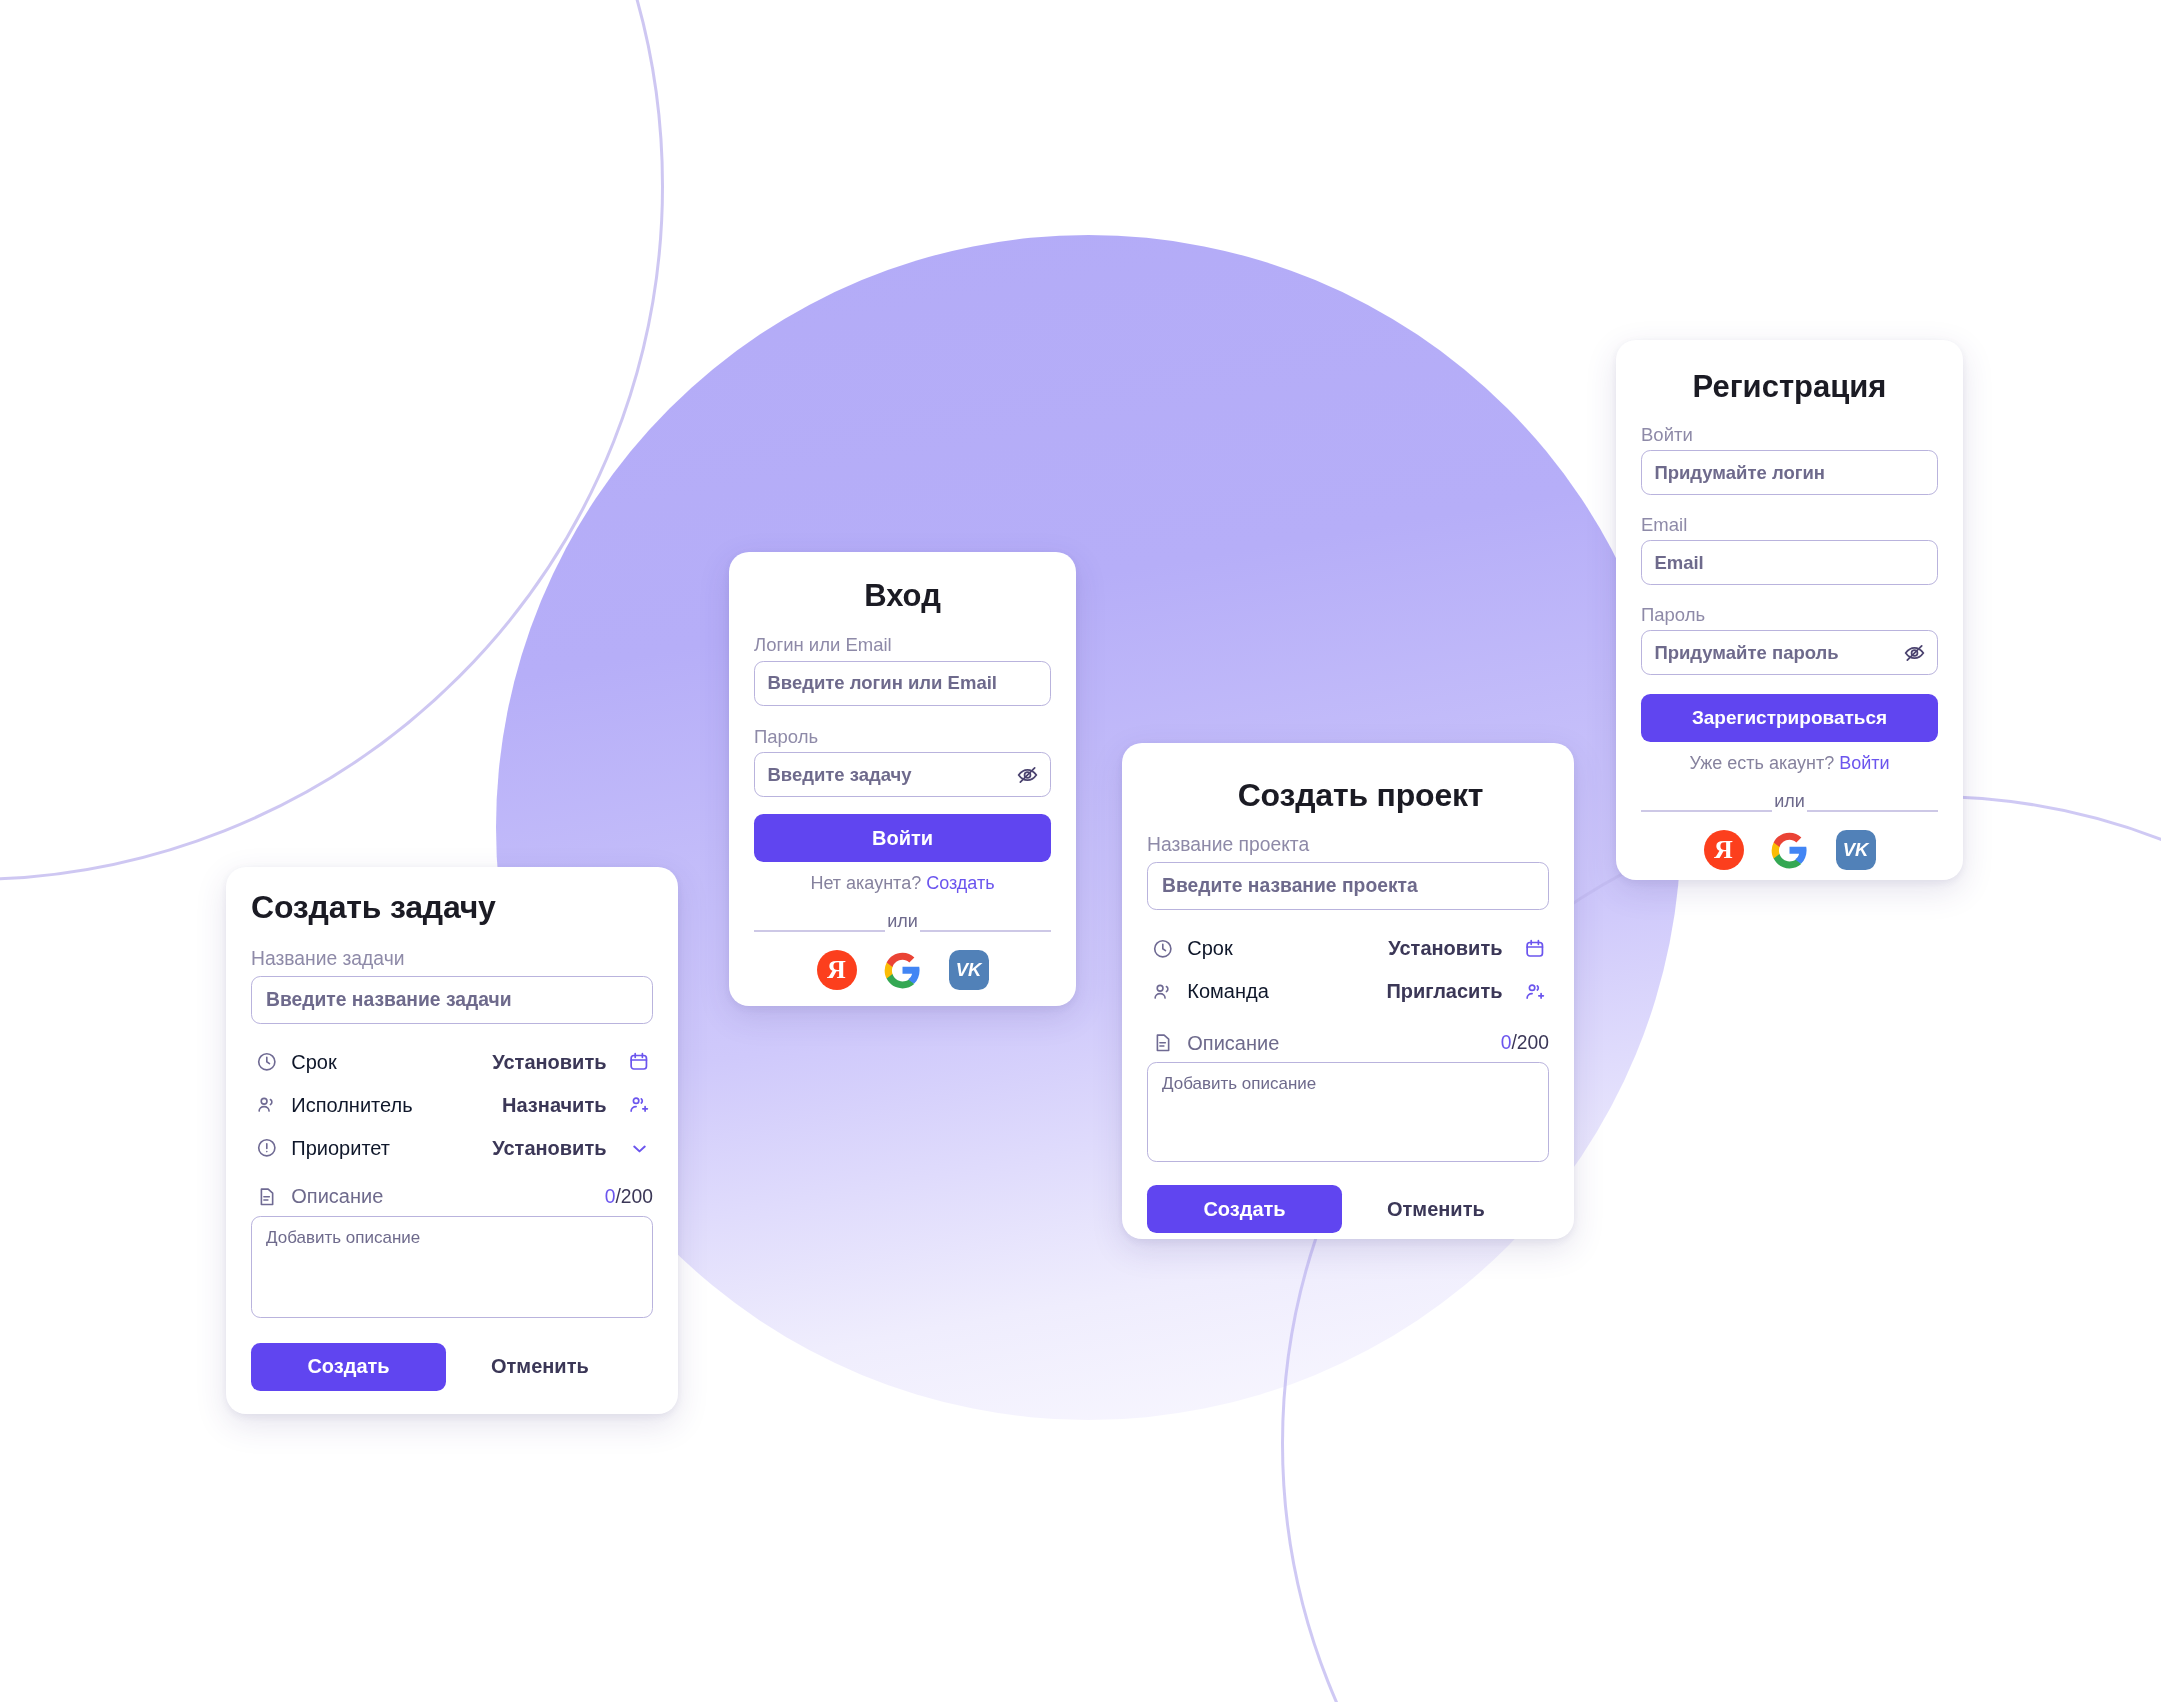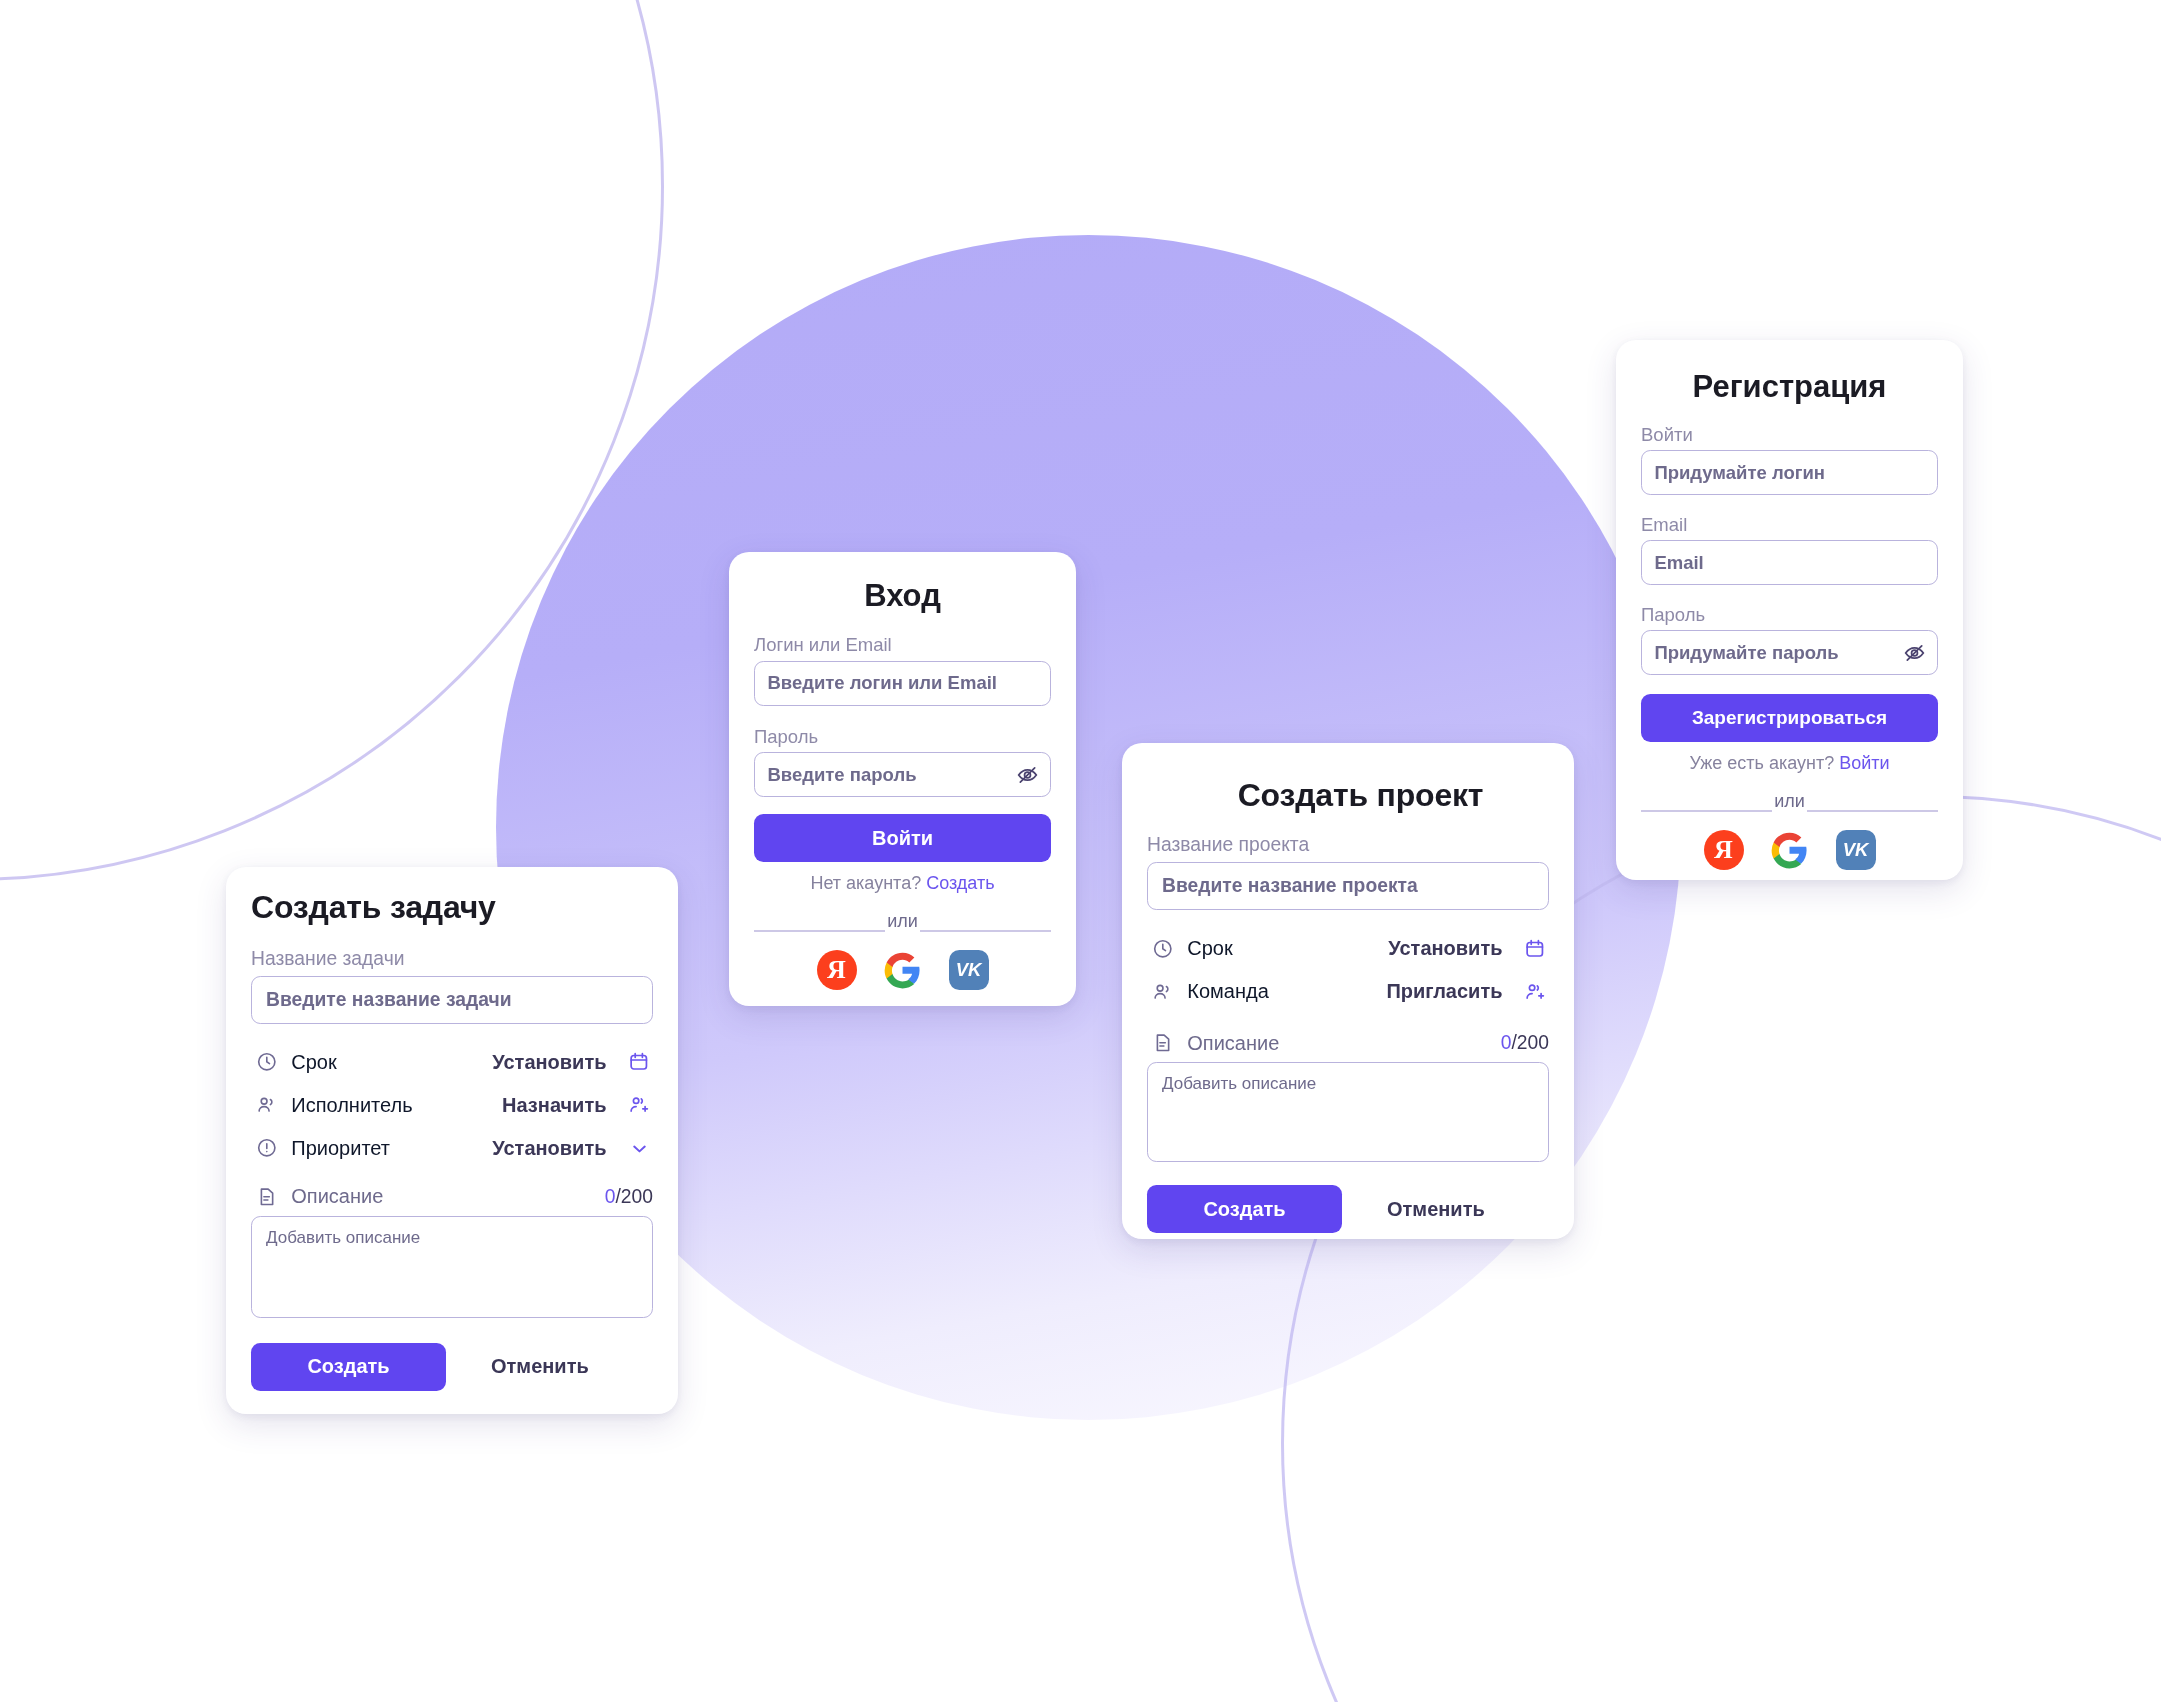--- a/index.html
+++ b/index.html
@@ -287,21 +287,21 @@
   <div class="card" id="card-login">
     <div class="card-title">Вход</div>
     <div class="body">
       <div class="field-label">Логин или Email</div>
       <div class="input">
         <span class="ph">Введите логин или Email</span>
       </div>
 
       <div class="field-label">Пароль</div>
       <div class="input">
-        <span class="ph">Введите пароль</span>
+        <span class="ph">Введите задачу</span>
         <span class="eye">
           <svg width="23" height="23" viewBox="0 0 24 24" fill="none" stroke="#4c4470" stroke-width="1.8">
               <path d="M2.8 12S6.6 6.6 12 6.6 21.2 12 21.2 12 17.4 17.4 12 17.4 2.8 12 2.8 12z"></path>
               <circle cx="12" cy="12" r="3.1"></circle>
               <path d="M4.5 19.5L19.5 4.5" stroke-linecap="round"></path>
             </svg>
         </span>
       </div>
 
       <button class="btn-primary">Войти</button>

